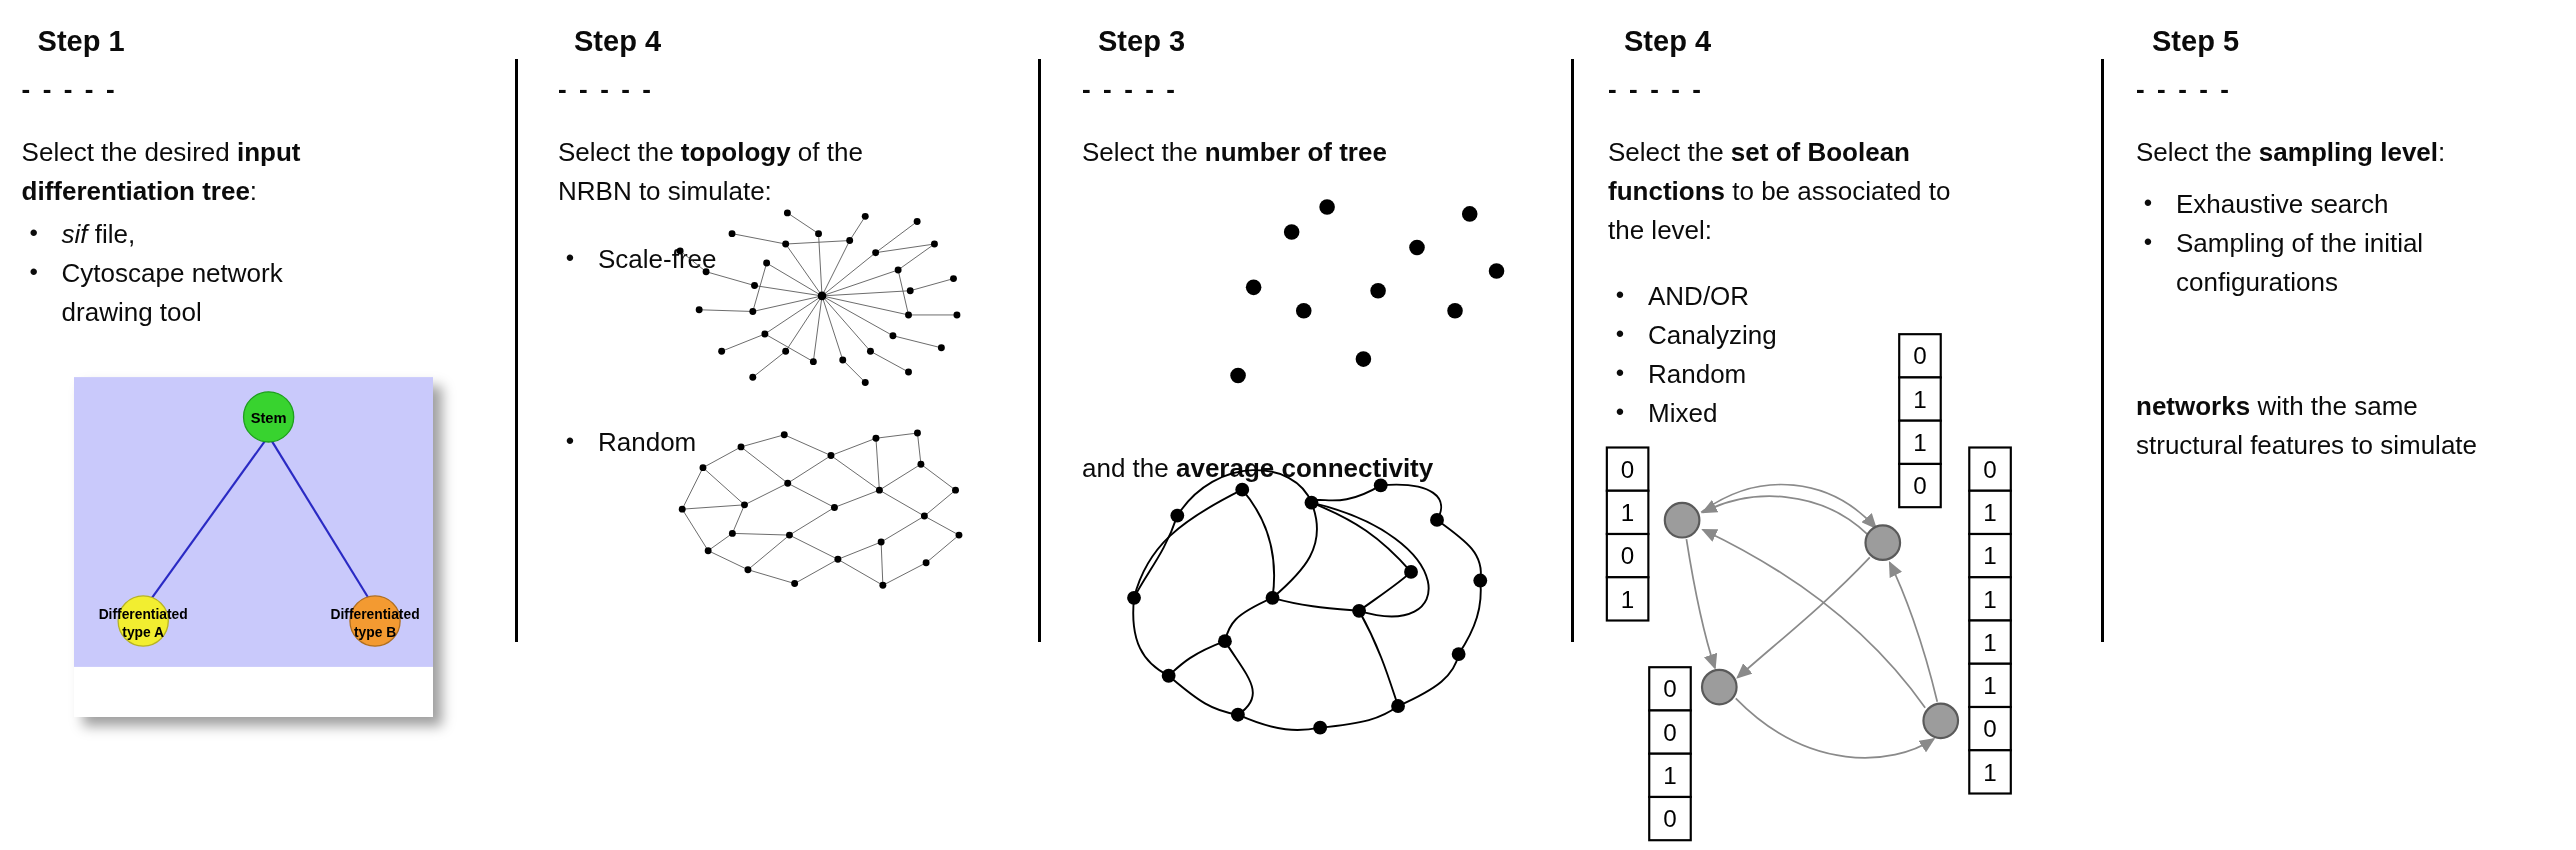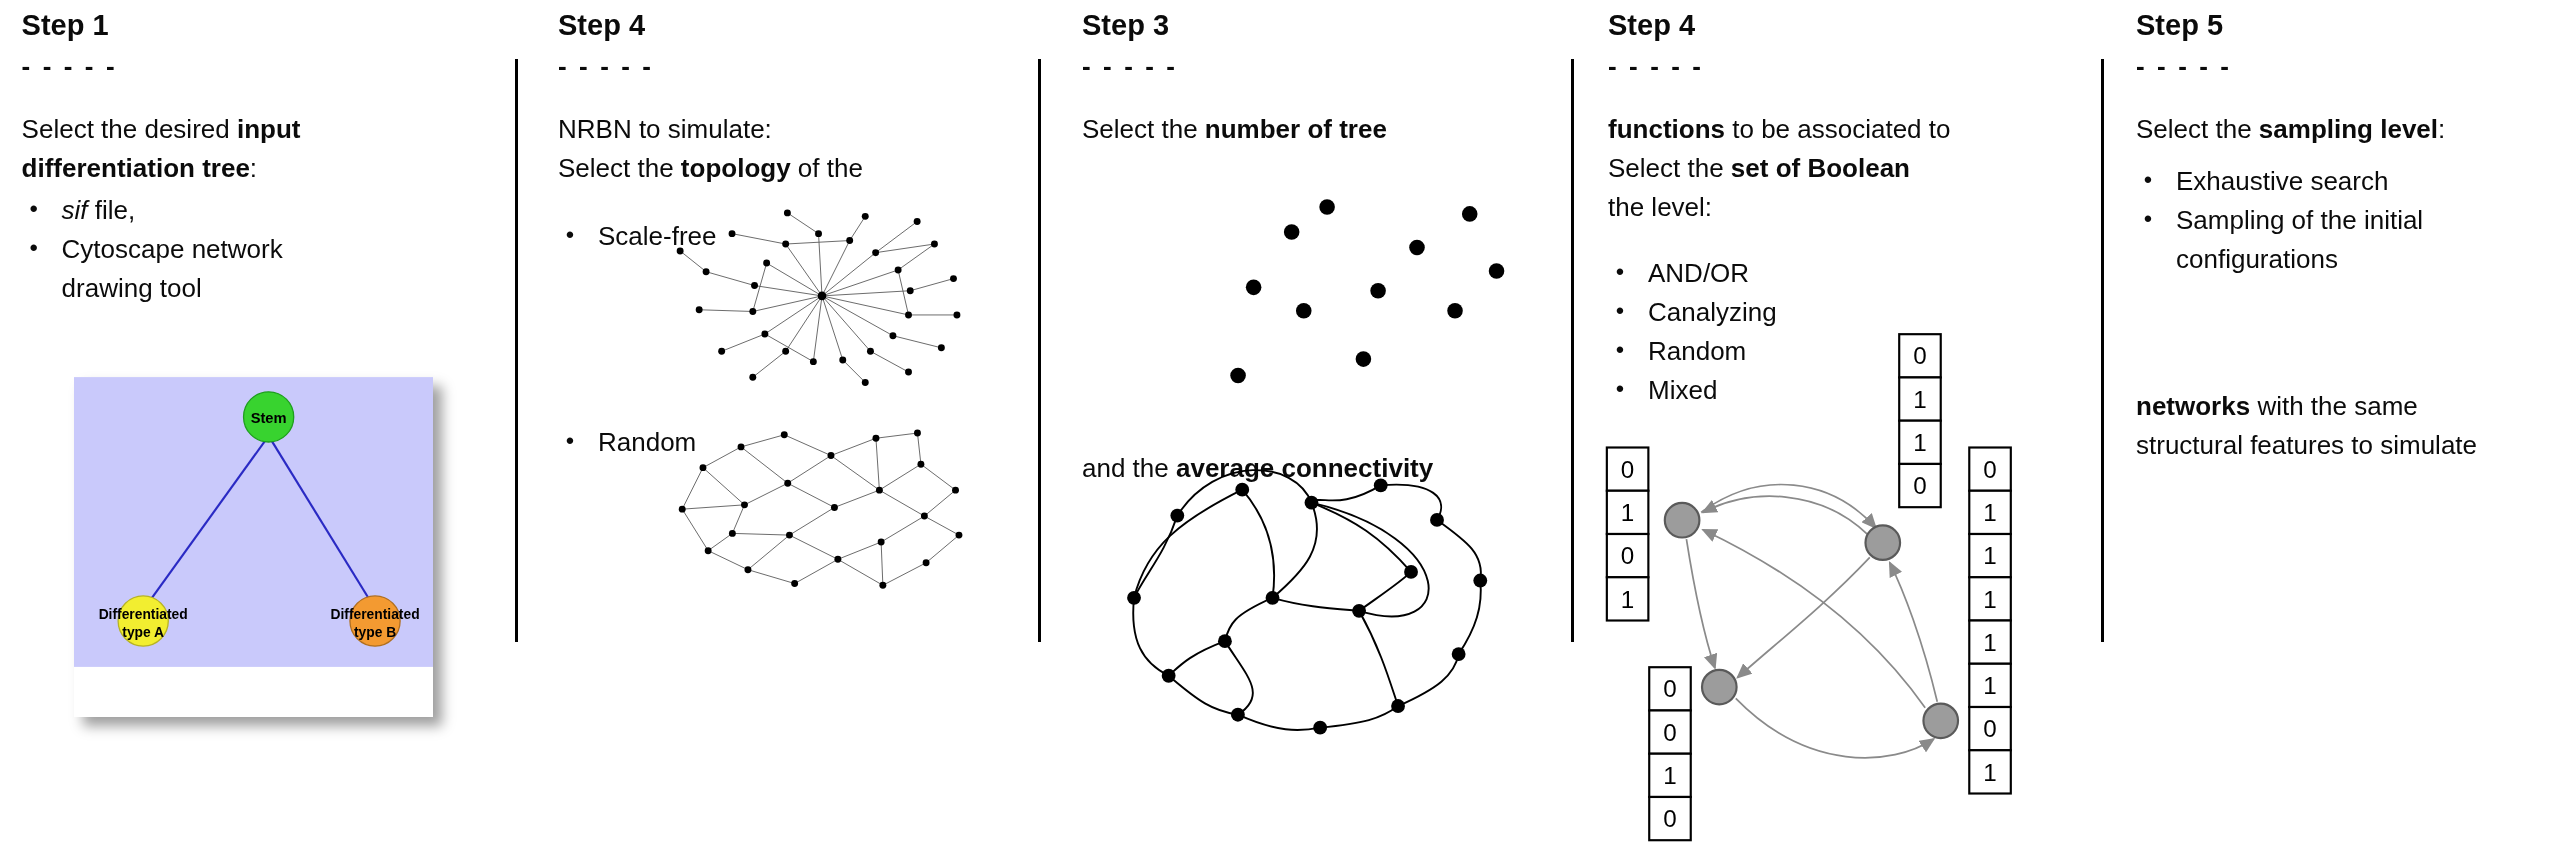--- a/index.html
+++ b/index.html
@@ -1,20 +1,20 @@
 <!DOCTYPE html>
 <html style="font-size:14px"><head>
 <meta charset="utf-8">
 <style>
   *{box-sizing:border-box}
   body{margin:0;background:#ffffff}
   .canvas{position:relative;width:2576px;height:851px;background:#fff;
           font-family:"Liberation Sans","DejaVu Sans",sans-serif;color:#0b0b0b;overflow:hidden}
   .step{position:absolute;top:8.7px}
-  .step h2{margin:0;font-size:29px;line-height:1.15;font-weight:700}
+  .step h2{margin:16px;font-size:29px;line-height:1.15;font-weight:700}
   .dashes{font-size:26px;font-weight:700;letter-spacing:2.6px;margin-top:8.7px}
   .txt{font-size:26px;line-height:1.5}
   .intro{margin-top:28px}
   .line{white-space:nowrap}
   .bullets{margin-top:3.5px}
   .bullet{display:flex}
   .dot{width:40px;flex:0 0 40px;padding-left:7.8px;font-size:24px}
   .bt{flex:1 1 auto}
   .vline{position:absolute;top:59px;height:583px;width:2.6px;background:#000}
   .fig{position:absolute}
@@ -69,22 +69,22 @@
         <text class="nl" x="348" y="280" font-size="16">Differentiated</text>
         <text class="nl" x="348" y="300" font-size="16">type B</text>
       </svg>
     </div>
   </section>
 
   <section class="step" style="left:558px;width:398px">
     <h2>Step 4</h2>
     <div class="dashes">- - - - -</div>
     <div class="txt intro">
+      <div class="line"><span>Select the </span><b>topology</b><span> of the</span></div>
       <div class="line"><span>NRBN to simulate:</span></div>
-      <div class="line"><span>Select the </span><b>topology</b><span> of the</span></div>
     </div>
     <div class="txt bullets" style="margin-top:29px">
       <div class="bullet">
         <span class="dot">•</span>
         <div class="bt">
             <div class="line"><span>Scale-free</span></div>
           </div>
       </div>
     </div>
     <div class="txt bullet abs" style="left:0;top:414px">
@@ -316,22 +316,22 @@
           <circle cx="365" cy="120" r="8"></circle>
         </g>
       </svg>
     </div>
   </section>
 
   <section class="step" style="left:1608px;width:433px">
     <h2>Step 4</h2>
     <div class="dashes">- - - - -</div>
     <div class="txt intro">
+      <div class="line"><span>Select the </span><b>set of Boolean</b></div>
       <div class="line"><b>functions</b><span> to be associated to</span></div>
-      <div class="line"><span>Select the </span><b>set of Boolean</b></div>
       <div class="line"><span>the level:</span></div>
     </div>
     <div class="txt bullets" style="margin-top:27px">
       <div class="bullet">
         <span class="dot">•</span>
         <div class="bt">
             <div class="line"><span>AND/OR</span></div>
           </div>
       </div>
       <div class="bullet">

